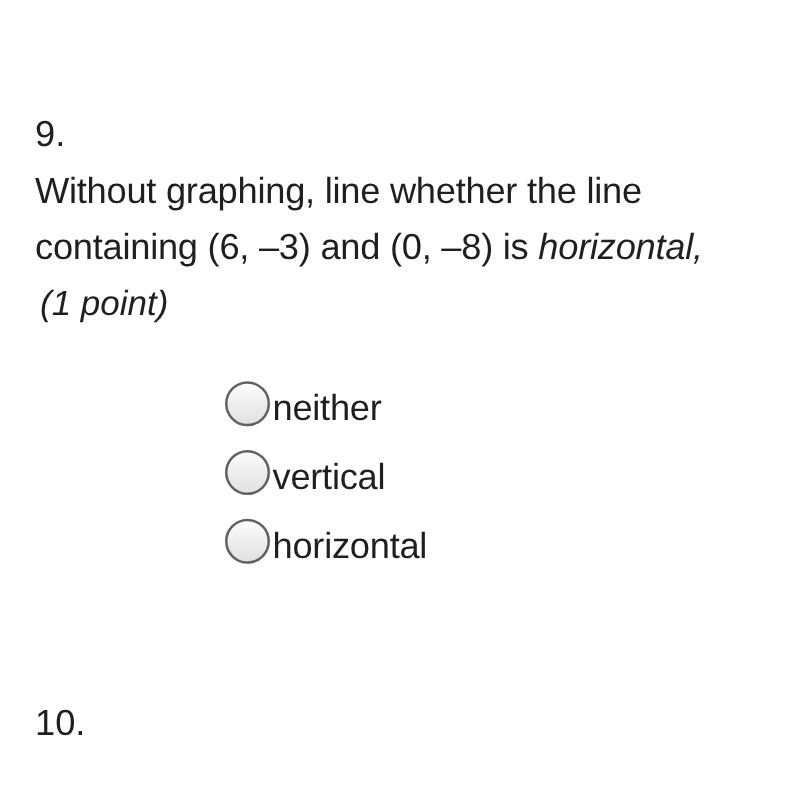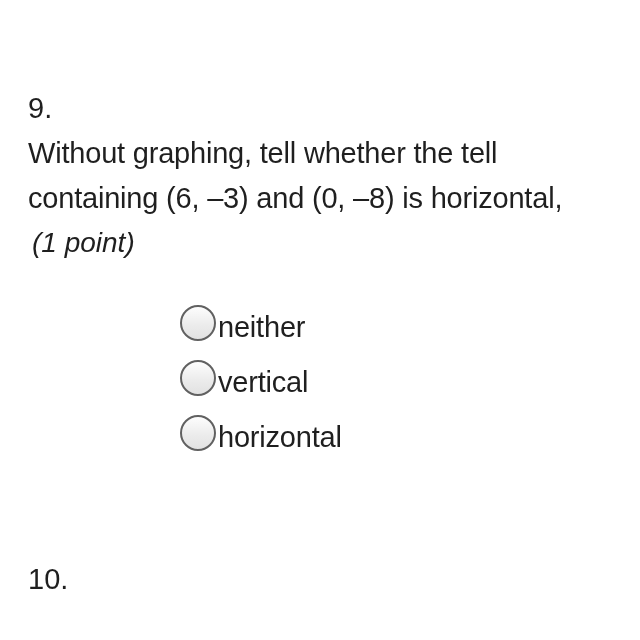--- a/index.html
+++ b/index.html
@@ -22,20 +22,21 @@
     font-size: 29px;
     line-height: 45px;
   }
   .q-line {
     font-size: 29px;
     line-height: 45px;
     letter-spacing: -0.2px;
     white-space: nowrap;
   }
   .q-line .it {
+    font-style: italic;
   }
   .points {
     font-size: 28px;
     line-height: 38px;
     font-style: italic;
     margin-top: 3px;
     padding-left: 4px;
   }
   .options {
     margin-top: 33px;
@@ -70,21 +71,21 @@
   }
 </style>
 </head>
 <body>
 
 <div id="quiz-page">
 
   <div class="q-number">9.</div>
 
   <div class="q-text">
-    <div class="q-line">Without graphing, tell whether the tell</div>
+    <div class="q-line">Without graphing, line whether the line</div>
     <div class="q-line"><span>containing (6, –3) and (0, –8) is </span><span class="it">horizontal,</span></div>
   </div>
 
   <div class="points">(1 point)</div>
 
   <div class="options">
 
     <div class="option-row">
       <span class="radio-circle"></span>
       <span class="option-label">neither</span>

